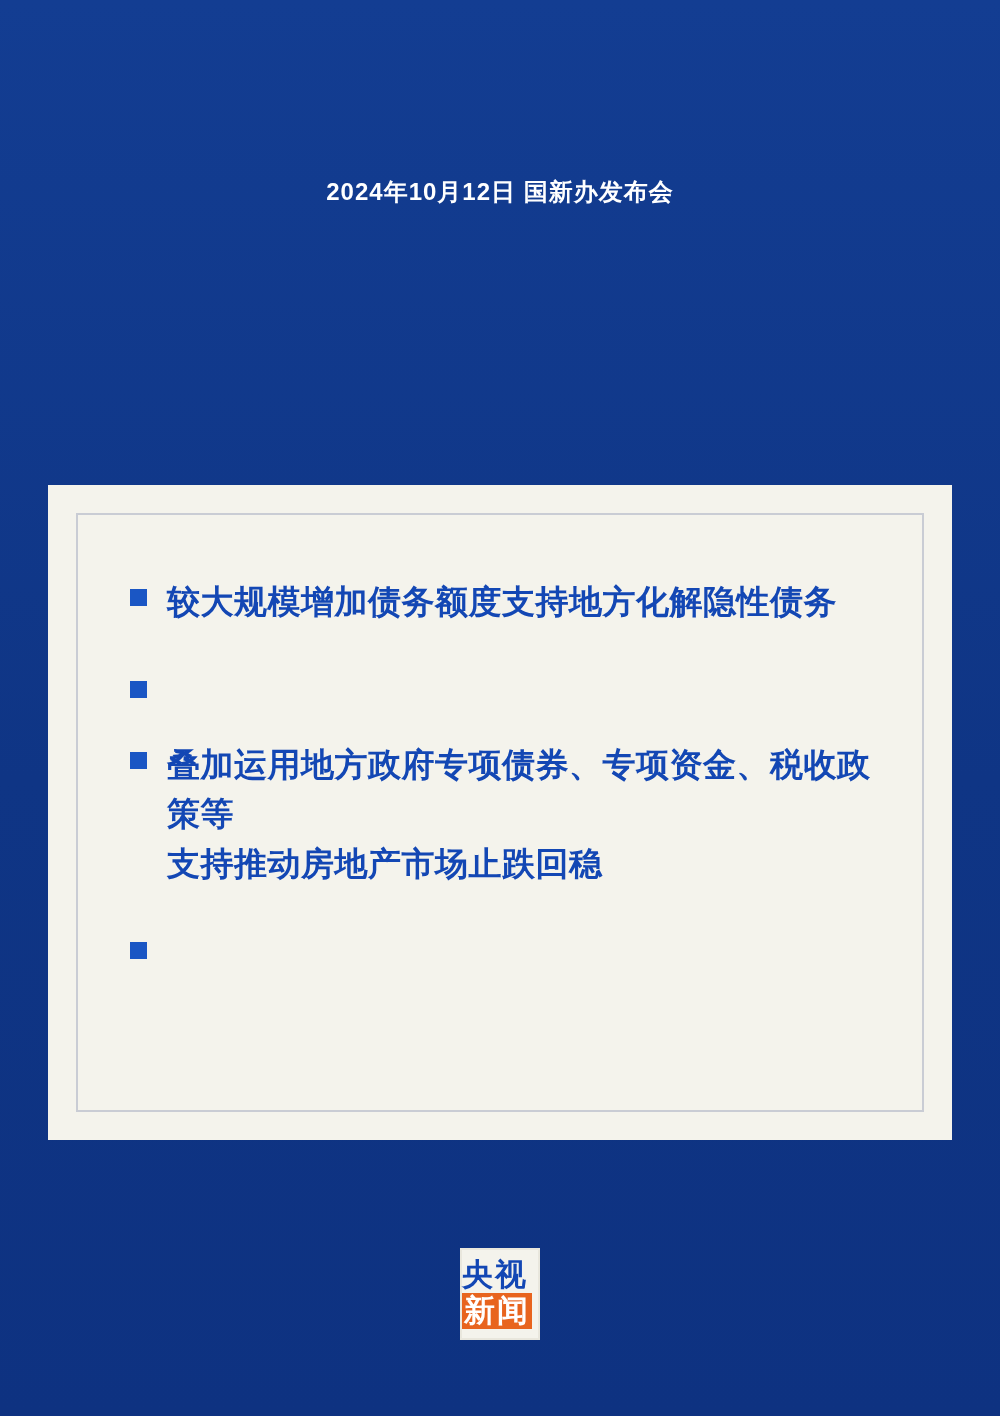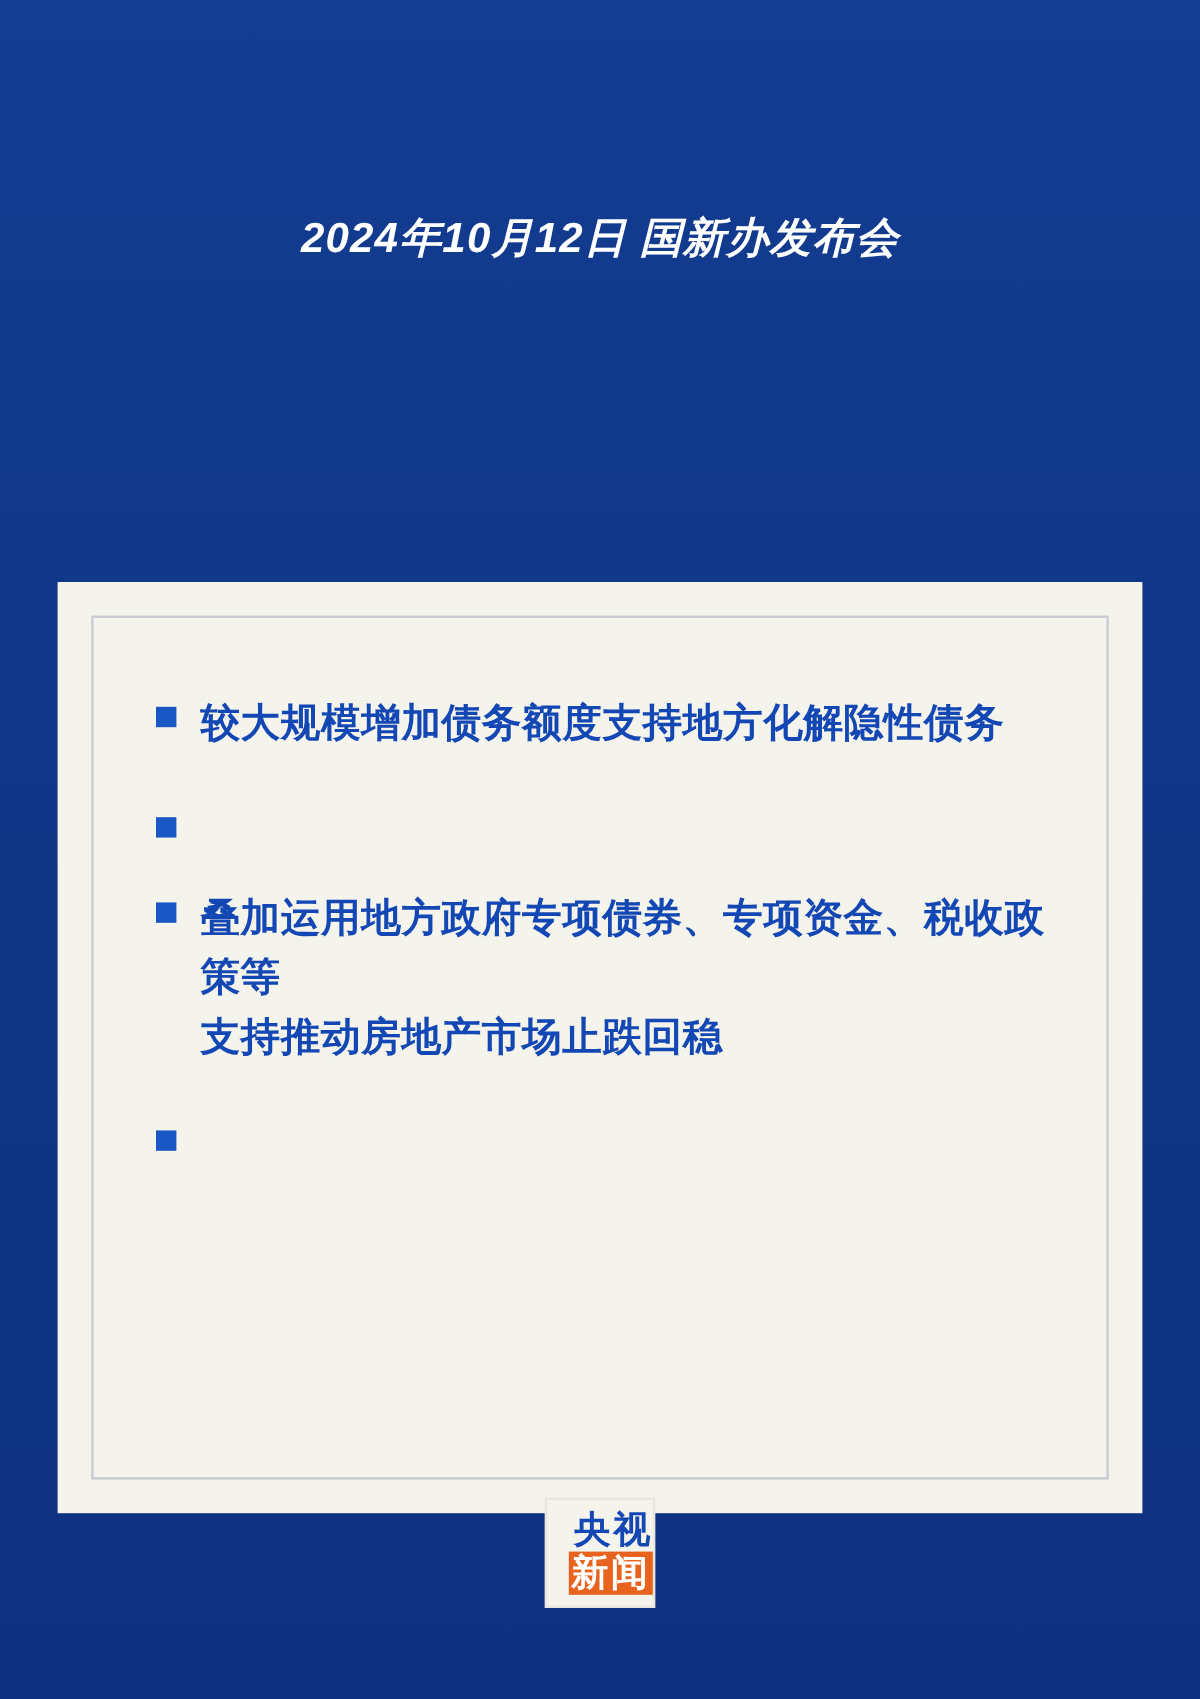--- a/index.html
+++ b/index.html
@@ -21,25 +21,24 @@
     background: linear-gradient(180deg, #133d92 0%, #0f3585 55%, #0e3281 100%);
     box-sizing: border-box;
   }
   .eyebrow {
     position: absolute;
     top: 178px;
     left: 0;
     width: 100%;
     text-align: center;
     color: #ffffff;
-    font-size: 35px;
+    font-size: 24px;
     font-weight: bold;
     letter-spacing: 1px;
     line-height: 1.2;
-    font-style: italic;
   }
   .headline {
     position: absolute;
     top: 255px;
     left: 0;
     width: 100%;
     text-align: center;
     color: #fdf6e0;
     font-weight: bold;
     font-size: 75px;
@@ -49,21 +48,21 @@
   }
   .headline .line {
     display: block;
     white-space: nowrap;
   }
   .card {
     position: absolute;
     left: 48px;
     top: 485px;
     width: 904px;
-    height: 776px;
+    height: 655px;
     background: #f4f3ec;
     box-sizing: border-box;
     padding: 28px;
   }
   .card-inner {
     width: 100%;
     height: 100%;
     border: 2px solid #c9ccd4;
     box-sizing: border-box;
     padding: 62px 40px 0 52px;
@@ -94,28 +93,28 @@
     letter-spacing: 0.5px;
   }
   .bullet-text .l2 {
     display: block;
   }
   .logo {
     position: absolute;
     left: 50%;
     transform: translateX(-50%);
     top: 1248px;
-    width: 92px;
+    width: 80px;
     height: 92px;
     border: 2px solid #e9e7dd;
     box-sizing: border-box;
     background: #f4f3ec;
     display: flex;
     flex-direction: column;
-    align-items: flex-end;
+    align-items: flex-start;
     justify-content: center;
     padding: 6px 0;
   }
   .logo-top {
     color: #1347b4;
     font-size: 31px;
     font-weight: bold;
     letter-spacing: 2px;
     line-height: 1.05;
   }

